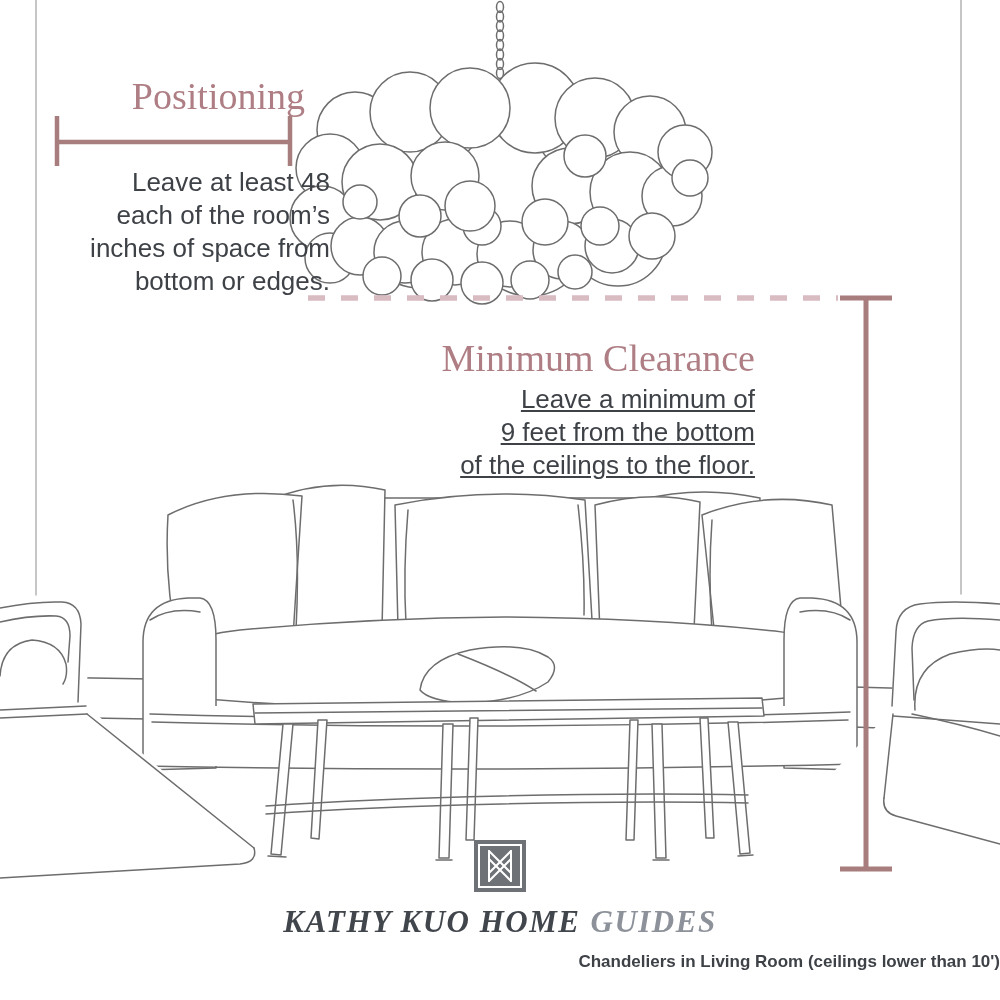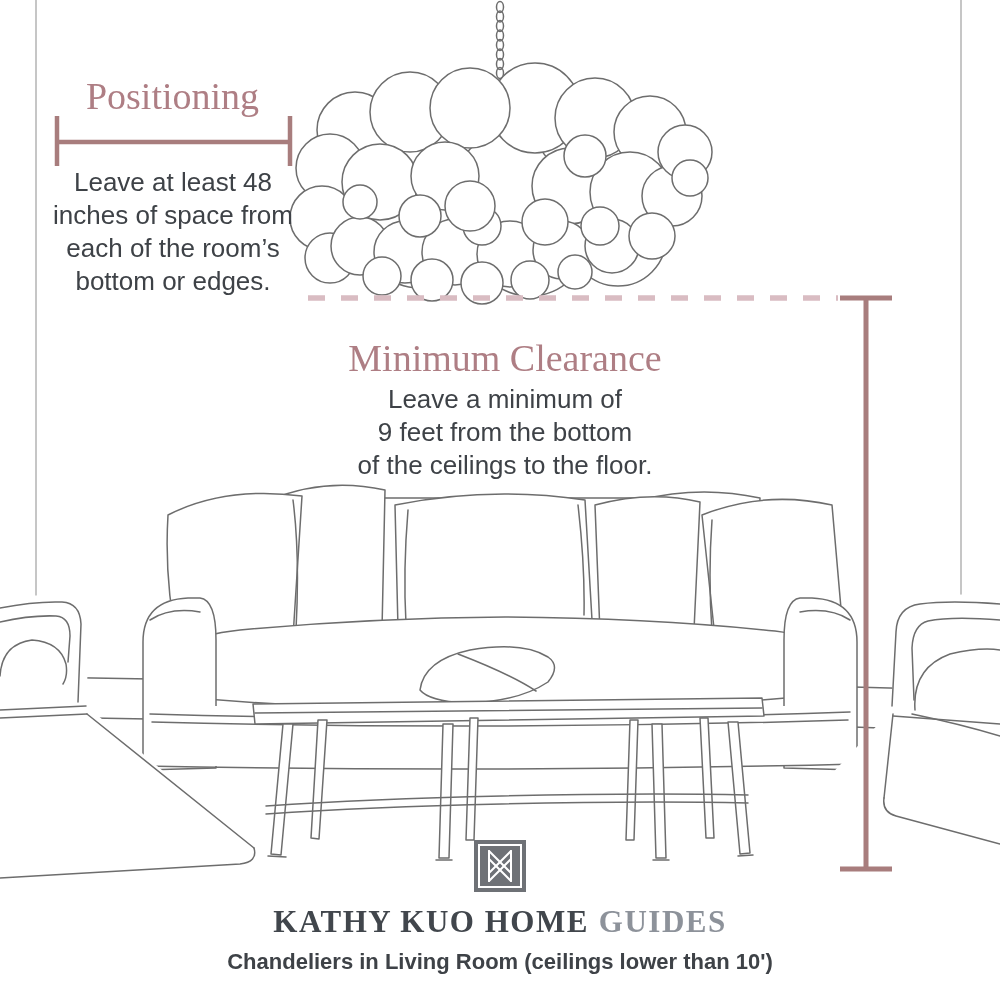--- a/index.html
+++ b/index.html
@@ -11,42 +11,42 @@
 
   
   .sk  { fill:none; stroke:var(--sketch); stroke-width:1.5; stroke-linecap:round; stroke-linejoin:round; }
   .skf { fill:#fff; stroke:var(--sketch); stroke-width:1.5; stroke-linecap:round; stroke-linejoin:round; }
   .mask { fill:#fff; stroke:none; }
   .wall { fill:none; stroke:var(--wall); stroke-width:1.3; }
   .meas { fill:none; stroke:var(--accent); stroke-width:5; }
   .meas-thin { fill:none; stroke:var(--accent); stroke-width:4.5; }
   .dashline { fill:none; stroke:var(--dash); stroke-width:5.5; stroke-dasharray:17 16; }
 
-  .text-block { position:absolute; text-align:center; }
+  .text-block { position:absolute; text-align:right; }
   .h-serif {
     font-family:"Liberation Serif", serif;
     color:var(--heading); font-size:38px; line-height:44px; font-weight:400;
   }
   .desc { color:var(--body_text); font-size:26px; line-height:33px; font-weight:400; }
 
   #positioning-block { left:40px; top:74px; width:265px; }
-  #positioning-desc  { left:28px; top:166px; width:290px; }
+  #positioning-desc  { left:40px; top:166px; width:290px; }
   #clearance-block   { left:255px; top:336px; width:500px; }
-  #clearance-desc    { left:255px; top:383px; width:500px; }
+  #clearance-desc    { left:255px; top:383px; width:500px;text-decoration:underline; }
 
   footer { position:absolute; left:0; top:840px; width:1000px; text-align:center; }
   .logo-wrap { height:60px; }
   .brand {
     margin-top:2px;
     font-family:"Liberation Serif", serif; font-size:31px; font-weight:600;
-    letter-spacing:1.5px; color:var(--brand_dark); line-height:40px;
+    letter-spacing:1.5px; color:var(--brand_dark); line-height:40px;font-style:italic;
   }
   .brand .suffix { color:var(--brand_light); margin-left:10px; }
   .caption {
-    margin-top:4px; font-size:22px; font-weight:600; color:var(--body_text); line-height:32px;
+    margin-top:4px; font-size:17px; font-weight:600; color:var(--body_text); line-height:32px;text-align:right;
   }
 </style>
 </head>
 <body>
 
 <div class="canvas">
 
   <svg class="art" viewBox="0 0 1000 1000">
 
     <path class="wall" d="M36,0 L36,600"></path>
@@ -210,22 +210,22 @@
     <g class="meas">
       <path d="M840,298 L892,298"></path>
       <path d="M866,298 L866,869"></path>
       <path d="M840,869 L892,869"></path>
     </g>
   </svg>
 
   <div class="text-block h-serif" id="positioning-block">Positioning</div>
   <div class="text-block desc" id="positioning-desc">
     <div>Leave at least 48</div>
+    <div>each of the room’s</div>
     <div>inches of space from</div>
-    <div>each of the room’s</div>
     <div>bottom or edges.</div>
   </div>
 
   <div class="text-block h-serif" id="clearance-block">Minimum Clearance</div>
   <div class="text-block desc" id="clearance-desc">
     <div>Leave a minimum of</div>
     <div>9 feet from the bottom</div>
     <div>of the ceilings to the floor.</div>
   </div>
 

